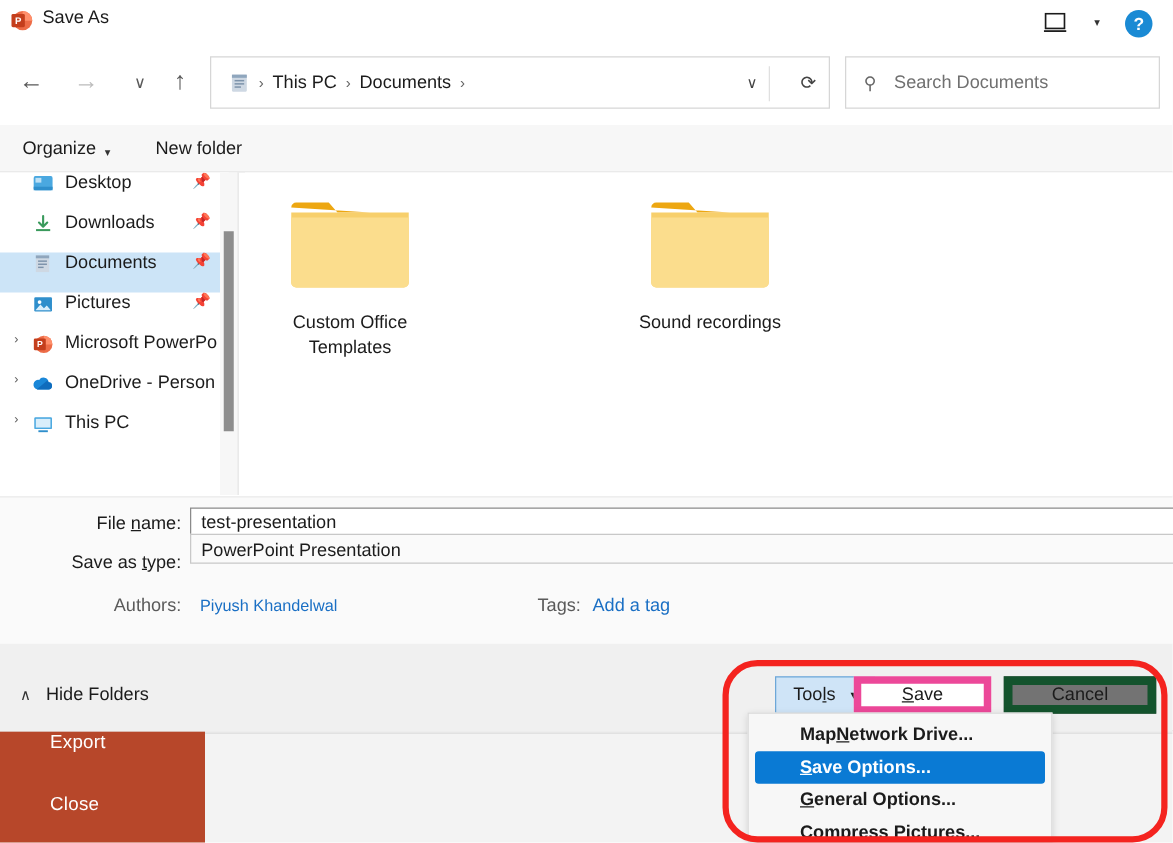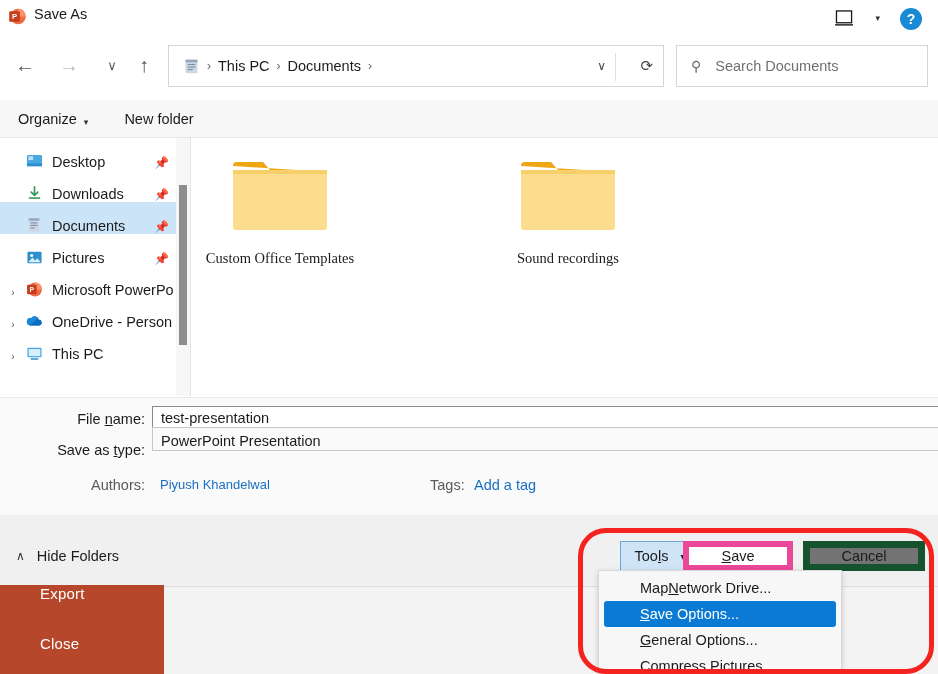--- a/index.html
+++ b/index.html
@@ -121,21 +121,21 @@
     font-size: 14px; display:flex; align-items:center; justify-content:center;
     font-weight: bold;
   }
 
   
   #sidebar {
     position: absolute; left: 0; top: 138px; width: 183px; height: 260px;
     background: #ffffff; overflow: hidden;
   }
   .tree-row {
-    position: relative; height: 32px; display: flex; align-items: flex-end;
+    position: relative; height: 32px; display: flex; align-items: flex-start;
     font-size: 14.5px; color: #1b1b1b; cursor: default;
   }
   .tree-row.sel { background: #cce4f7; }
   .tw { width: 14px; margin-left: 6px; font-size: 10px; color: #5a5a5a; display:flex; justify-content:center;}
   .ti { width: 20px; height: 18px; margin-left: 4px; margin-right: 8px; display:flex; align-items:center; justify-content:center;}
   .pin { position: absolute; right: 14px; color: #8a8a8a; font-size: 12px; }
   .tlbl { white-space: nowrap; }
   #sb-scrollbar {
     position: absolute; left: 176px; top: 138px; width: 14px; height: 258px;
     background: #f7f7f7;
@@ -150,21 +150,21 @@
 
   
   #filegrid {
     position: absolute; left: 196px; top: 138px; width: 742px; height: 258px;
     background: #ffffff;
   }
   .fitem {
     position: absolute; width: 152px; text-align: center; cursor: default;
   }
   .folder-ico { width: 102px; height: 82px; margin: 0 auto; position: relative; }
-  .fname { margin-top: 12px; font-size: 14.5px; color: #1b1b1b; line-height: 20px; font-family: Liberation Serif, serif;}
+  .fname { margin-top: 12px; font-size: 14.5px; color: #1b1b1b; line-height: 20px;}
 
   
   #formarea {
     position: absolute; left: 0; top: 397px; width: 938px; height: 118px;
     background: #fafafa; border-top: 1px solid #eaeaea;
   }
   .flabel {
     position: absolute; font-size: 14.5px; color: #1b1b1b; text-align: right;
   }
   #lbl-filename { left: 0; width: 145px; top: 411px; }
@@ -218,21 +218,21 @@
   
   #tools-menu {
     position: absolute; left: 598px; top: 570px; width: 244px; height: 104px;
     background: #f7f7f7; border: 1px solid #d9d9d9;
     box-shadow: 0 2px 6px rgba(0,0,0,.16);
     padding-top: 4px;
   }
   .mi {
     height: 26px; margin: 0 5px; padding-left: 36px;
     display: flex; align-items: center;
-    font-size: 14.5px; color: #1b1b1b; cursor: default; border-radius: 3px;
+    font-size: 14.5px; color: #1b1b1b; cursor: default; border-radius: 3px; font-weight: bold;
   }
   .mi.hl { background: #0a7ad4; color: #ffffff; }
 
   
   #annot {
     position: absolute; left: 578px; top: 528px; width: 356px; height: 146px;
     border: 5px solid #f4231f; border-radius: 28px;
     pointer-events: none;
   }
 </style>

